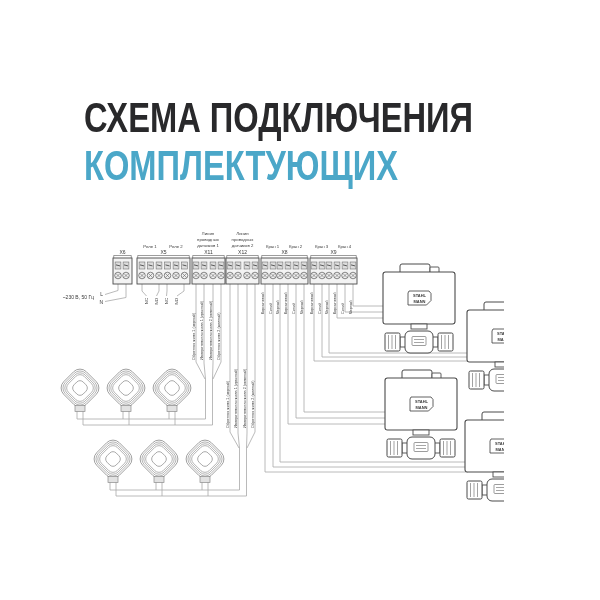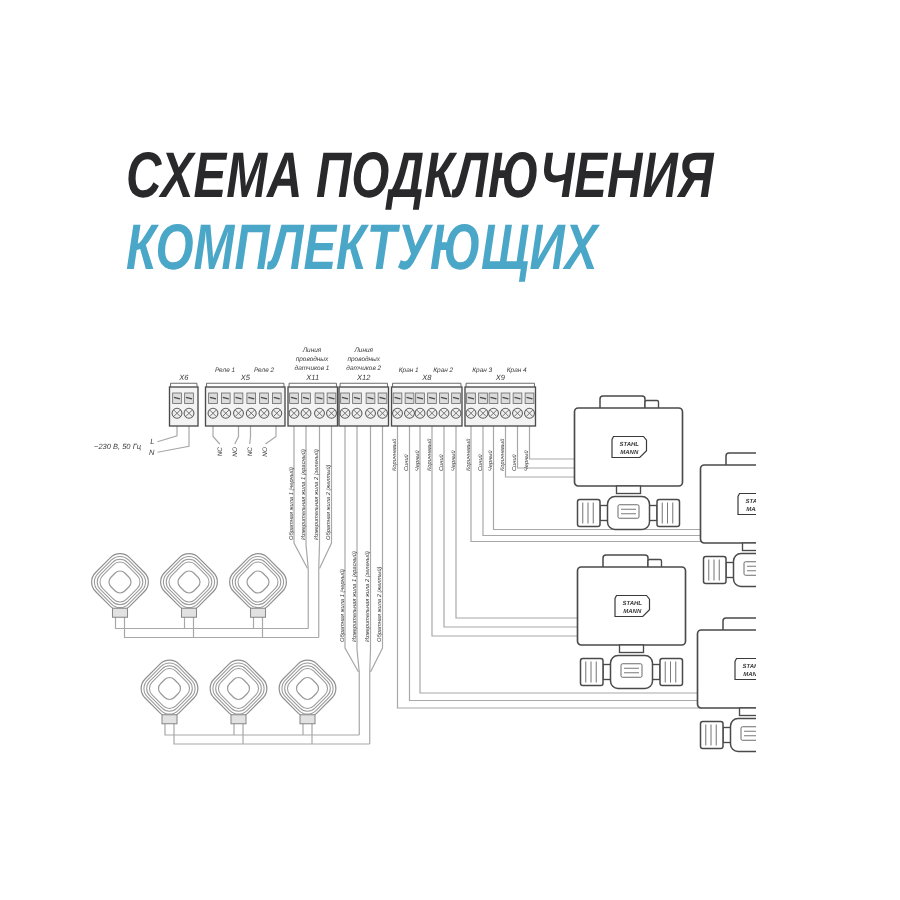--- a/index.html
+++ b/index.html
@@ -1,17 +1,17 @@
 <!DOCTYPE html>
 <html><head>
 <meta charset="utf-8">
 <style>
   html,body{margin:0;padding:0;background:#ffffff;}
   #stage{position:relative;width:504px;height:600px;background:#ffffff;overflow:hidden;
-         font-family:"Liberation Sans",sans-serif;font-style:italic;}
+         font-family:"Liberation Sans",sans-serif;}
   .title{position:absolute;left:84px;top:93px;transform:scaleX(0.76);transform-origin:top left;
          font-weight:bold;line-height:1.12;white-space:nowrap;}
   .title .t1{font-size:43px;color:#29292b;letter-spacing:0px;}
   .title .t2{font-size:43px;color:#4ba7c8;letter-spacing:0px;}
   svg text{font-family:"Liberation Sans",sans-serif;fill:#3a3a3a;}
   .blk-id{font-size:5px;}
   .hdr{font-size:4.3px;}
   .wlab{font-size:3.8px;}
   .pow{font-size:5px;}
 </style>

